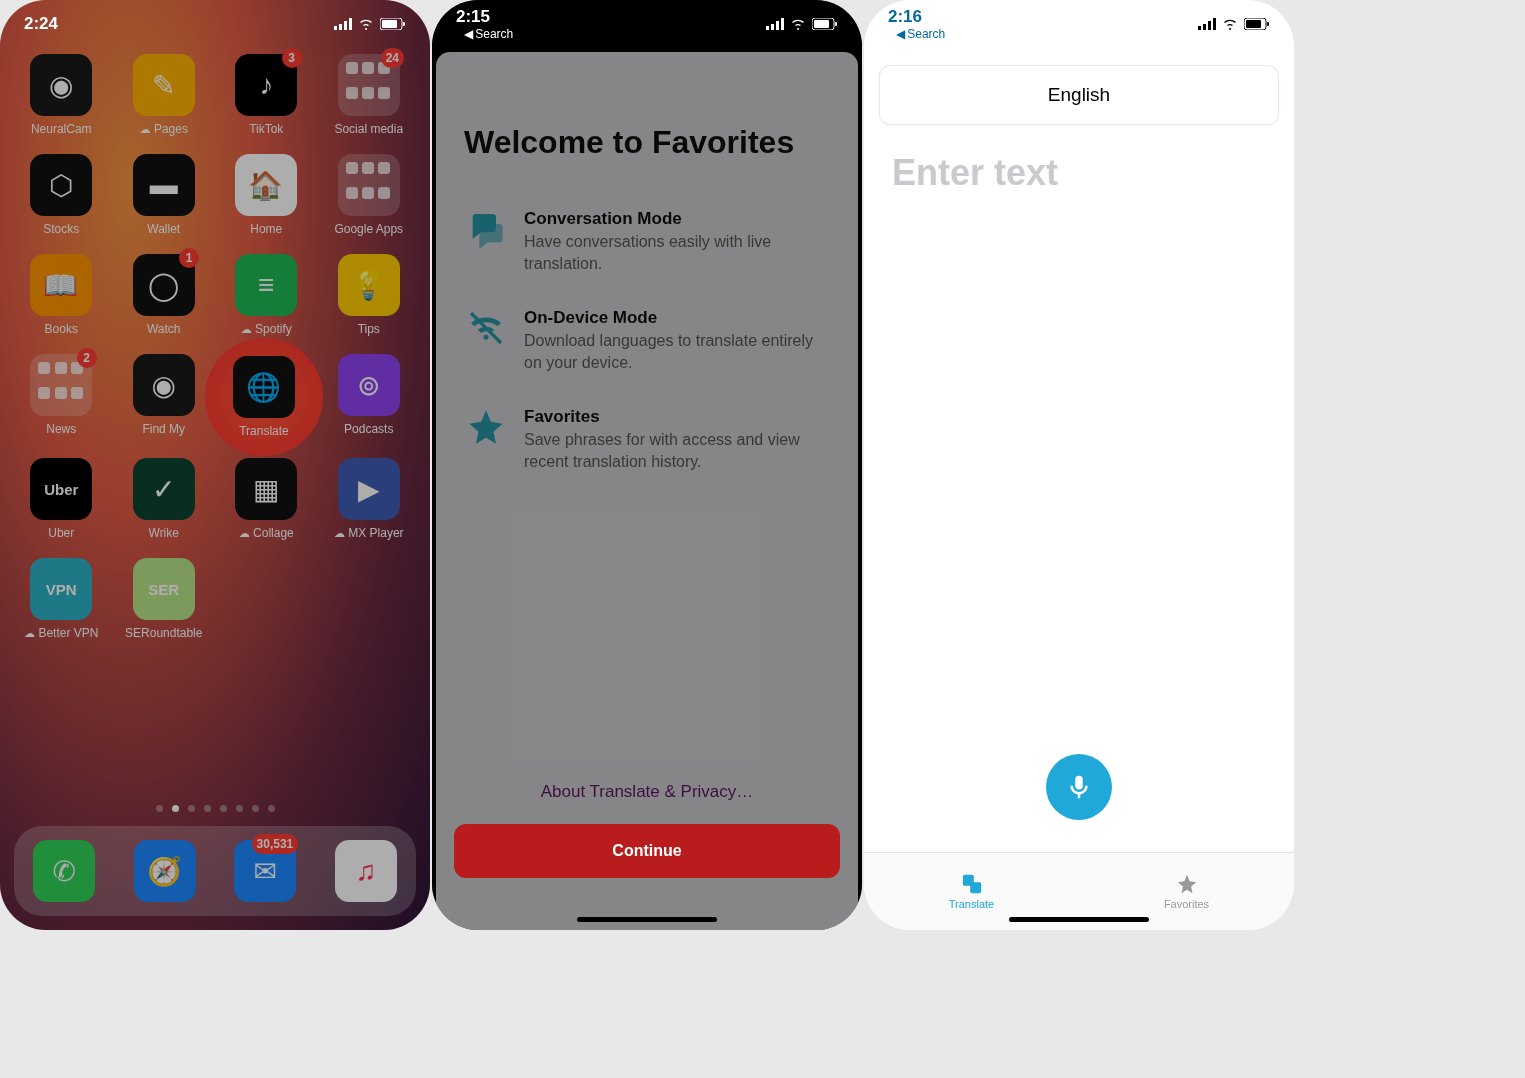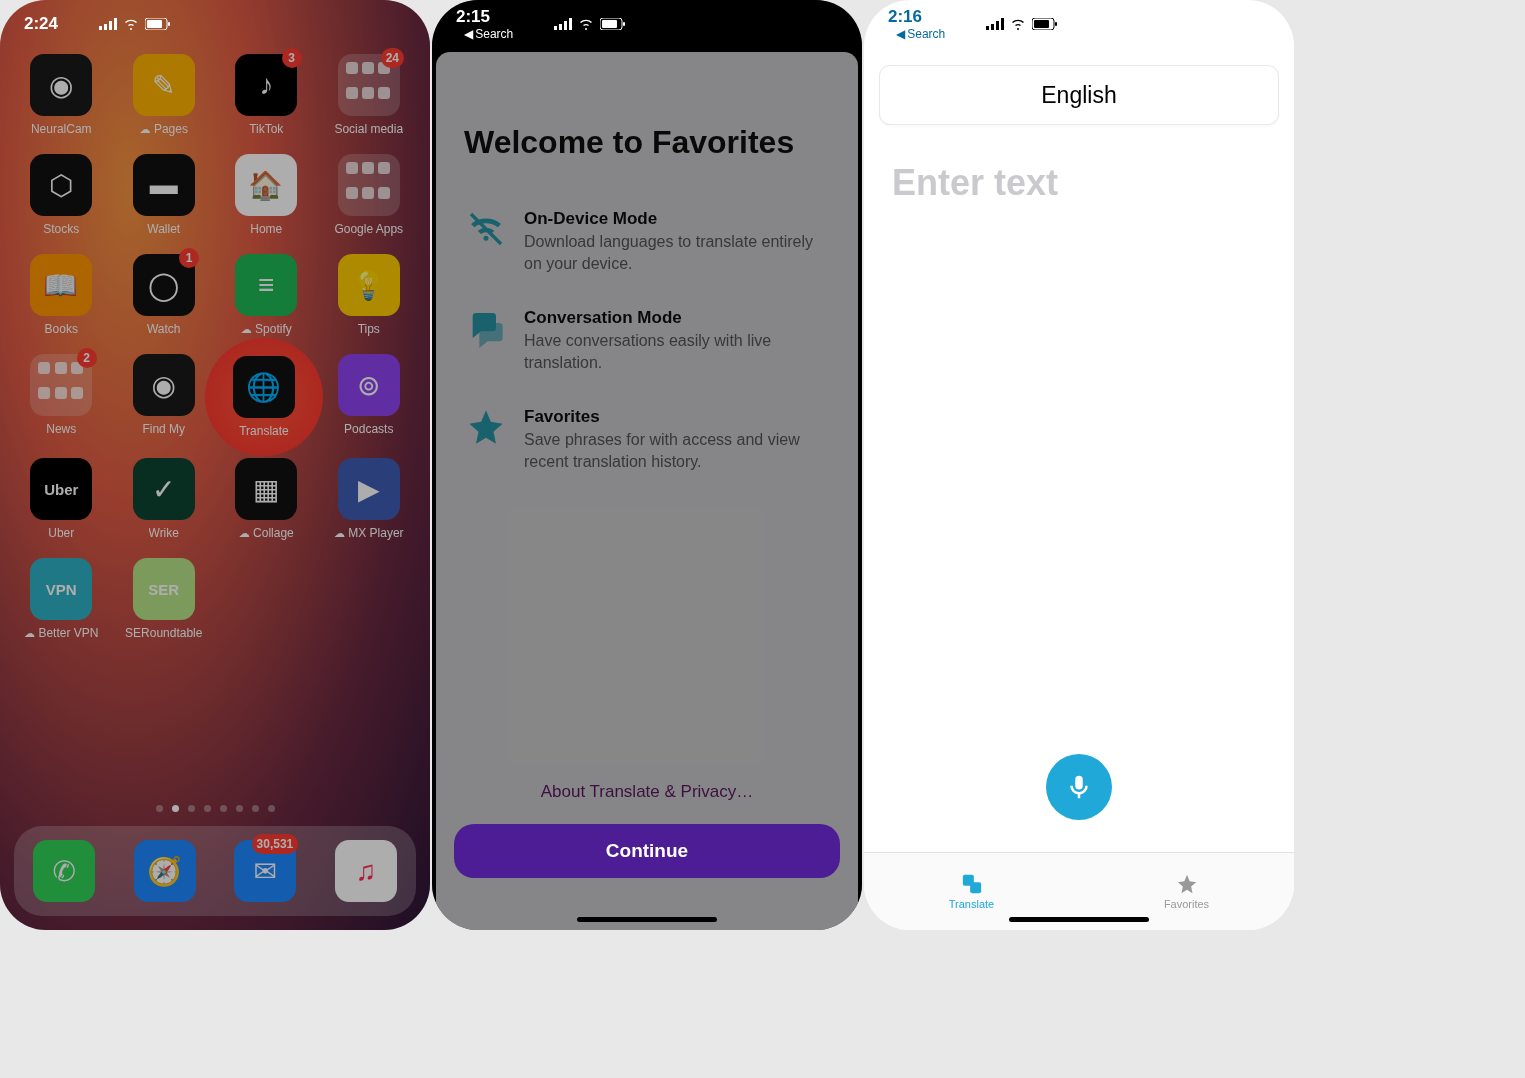--- a/index.html
+++ b/index.html
@@ -26,20 +26,21 @@
   }
   .dim-overlay {
     position: absolute; inset: 0;
     background: rgba(0,0,0,0.32);
     pointer-events: none;
     z-index: 3;
   }
   .status-bar {
     height: 40px;
     display: flex;
+    justify-content: space-between;
     align-items: center;
     padding: 8px 24px 0 24px;
     position: relative; z-index: 4; gap: 41px;
   }
   .status-time { color: #fff; font-weight: 600; font-size: 17px; }
   .status-icons { display:flex; align-items:center; gap:6px; }
   .status-icons svg { fill:#fff; }
   .back-to-search { color:#fff; font-size:12px; display:flex; align-items:center; gap:2px; padding-left:8px;}
   .dark-text .status-time, .dark-text .back-to-search { color:#0369a1; }
   .dark-text .status-icons svg { fill:#000; }
@@ -101,37 +102,37 @@
   }
   .dim2 { position:absolute; inset:0; background:rgba(0,0,0,0.45); z-index:3; pointer-events:none;}
   .welcome-title { font-size:32px; font-weight:800; color:#111; padding:72px 28px 36px 28px;}
   .feature-row { display:flex; gap:18px; padding:12px 30px 22px 30px; align-items:flex-start;}
   .feature-icon { width:40px; height:40px; flex-shrink:0; color:#2fb2c6;}
   .feature-title { font-size:17px; font-weight:700; color:#111;}
   .feature-desc  { font-size:16px; color:#666; line-height:1.35; margin-top:2px;}
   .privacy-link { color:#701a75; font-size:17px; text-align:center; position:absolute; bottom:128px; left:0; right:0;}
   .continue-btn {
     position:absolute; bottom:52px; left:22px; right:22px; height:54px;
-    background:#4c1d95; color:#fff; border:none; border-radius:20px;
-    font-size:19px; font-weight:600; z-index:4;
+    background:#b91c1c; color:#fff; border:none; border-radius:12px;
+    font-size:16px; font-weight:600; z-index:4;
   }
   .home-indicator { position:absolute; bottom:8px; left:50%; transform:translateX(-50%);
     width:140px; height:5px; background:#000; border-radius:3px; z-index:5;}
 
   
   .screen3 { background:#fff; }
   .lang-selectors { display:flex; gap:10px; padding:26px 16px 0 16px;}
   .lang-pill {
     flex:1; height:58px; background:#fff; border:none;
     border-radius:10px; box-shadow:0 0 0 1px #e9e9ec, 0 2px 4px rgba(0,0,0,0.04);
-    font-size:23px; color:#000;
+    font-size:19px; color:#000;
   }
   .enter-text {
     color:#c9c9ce; font-size:36px; font-weight:700;
-    padding:38px 28px;
+    padding:28px 28px;
   }
   .mic-btn {
     position:absolute; bottom:110px; left:50%; transform:translateX(-50%);
     width:66px; height:66px; border-radius:50%; border:none;
     background:#1fa8d8; display:flex; align-items:center; justify-content:center;
   }
   .tab-bar {
     position:absolute; bottom:0; left:0; right:0; height:78px;
     border-top:1px solid #e2e2e5; background:#fafafa;
     display:flex;
@@ -338,36 +339,36 @@
           <rect x="23" y="4" width="2" height="4" rx="1"></rect>
         </svg>
     </span>
   </div>
 
   <div class="modal-sheet">
     <div class="welcome-title">Welcome to Favorites</div>
     <div id="features">
         <div class="feature-row">
           <div class="feature-icon"><svg viewBox="0 0 24 24" fill="currentColor">
+              <path d="M4 3h12a2 2 0 012 2v7a2 2 0 01-2 2H9l-5 4V5a2 2 0 012-2z"></path>
+              <path d="M8 9h12a2 2 0 012 2v7a2 2 0 01-2 2h-7l-5 4V11a2 2 0 012-2z" opacity=".6"></path>
+            </svg></div>
+          <div>
+            <div class="feature-title">Conversation Mode</div>
+            <div class="feature-desc">Have conversations easily with live translation.</div>
+          </div>
+        </div>
+        <div class="feature-row">
+          <div class="feature-icon"><svg viewBox="0 0 24 24" fill="currentColor">
               <path d="M3 9a14 14 0 0118 0l-2 2a11 11 0 00-14 0zm4 4a8 8 0 0110 0l-2 2a5 5 0 00-6 0zm5 6a1.5 1.5 0 100-3 1.5 1.5 0 000 3z"></path>
               <line x1="3" y1="3" x2="21" y2="21" stroke="currentColor" stroke-width="2"></line>
             </svg></div>
           <div>
             <div class="feature-title">On-Device Mode</div>
             <div class="feature-desc">Download languages to translate entirely on your device.</div>
-          </div>
-        </div>
-        <div class="feature-row">
-          <div class="feature-icon"><svg viewBox="0 0 24 24" fill="currentColor">
-              <path d="M4 3h12a2 2 0 012 2v7a2 2 0 01-2 2H9l-5 4V5a2 2 0 012-2z"></path>
-              <path d="M8 9h12a2 2 0 012 2v7a2 2 0 01-2 2h-7l-5 4V11a2 2 0 012-2z" opacity=".6"></path>
-            </svg></div>
-          <div>
-            <div class="feature-title">Conversation Mode</div>
-            <div class="feature-desc">Have conversations easily with live translation.</div>
           </div>
         </div>
         <div class="feature-row">
           <div class="feature-icon"><svg viewBox="0 0 24 24" fill="currentColor">
               <path d="M12 2l2.9 6.9L22 10l-5.5 4.8L18 22l-6-3.6L6 22l1.5-7.2L2 10l7.1-1.1z"></path>
             </svg></div>
           <div>
             <div class="feature-title">Favorites</div>
             <div class="feature-desc">Save phrases for with access and view recent translation history.</div>
           </div>

